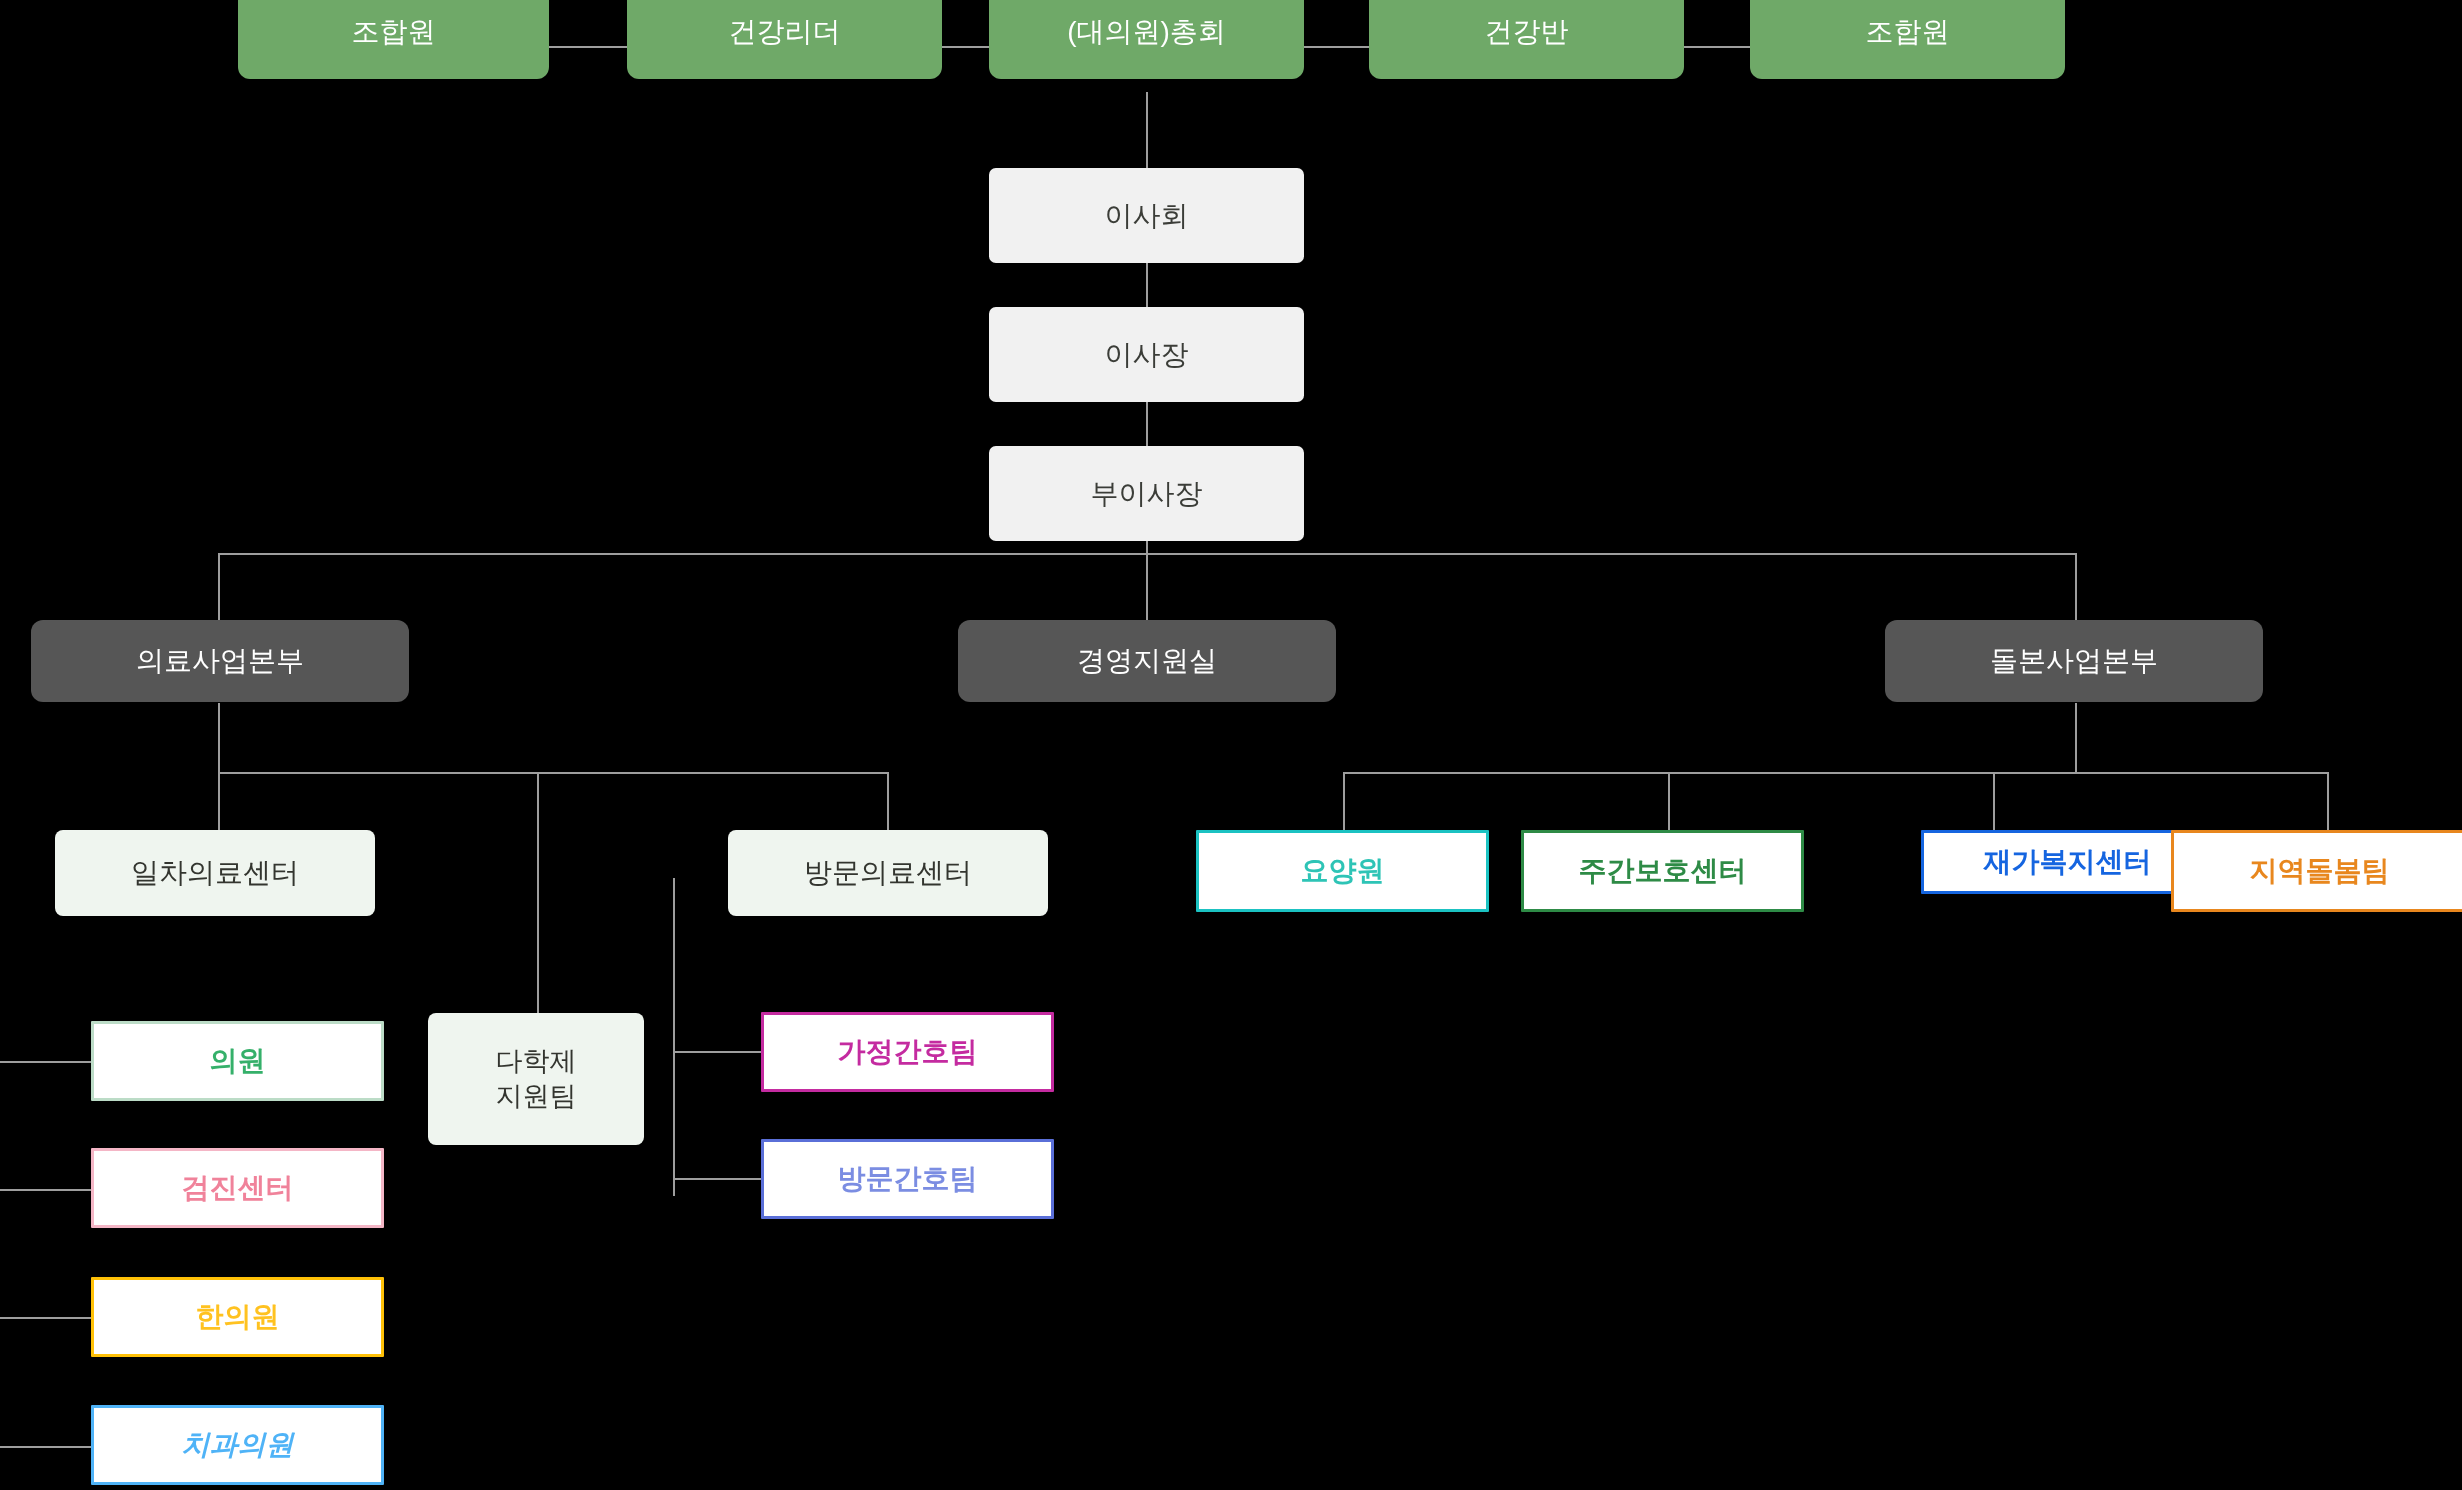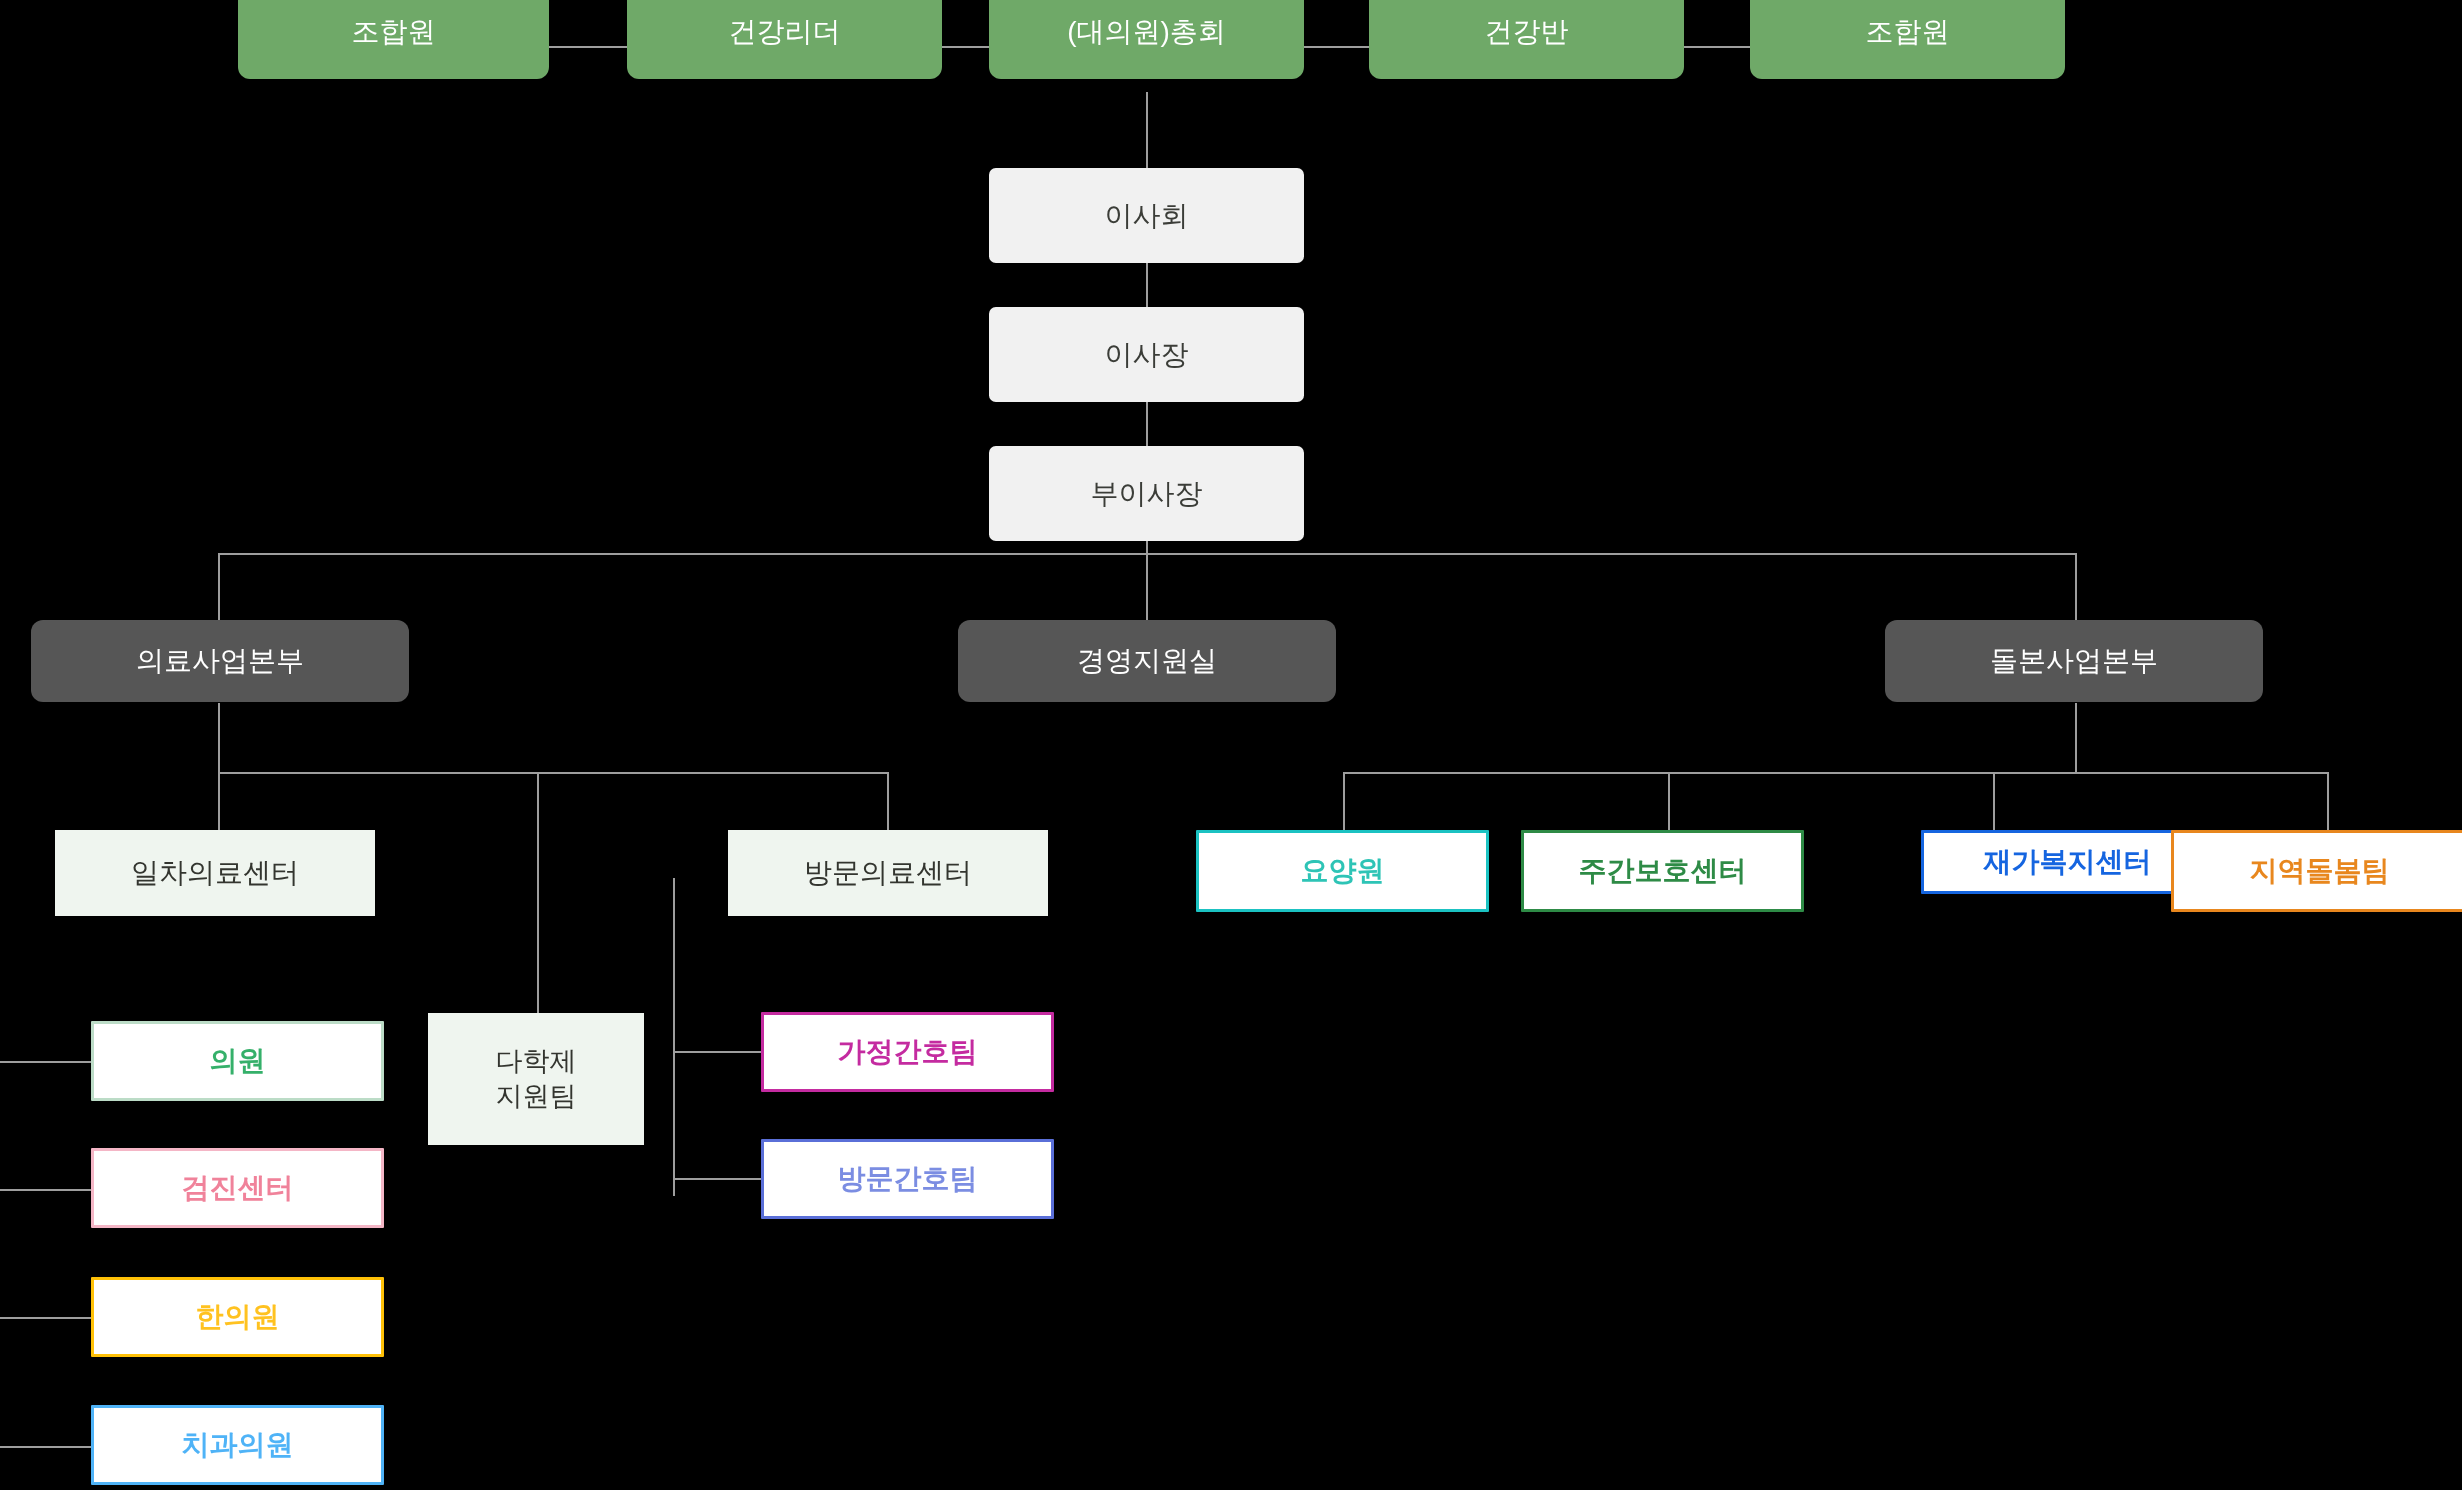--- a/index.html
+++ b/index.html
@@ -50,37 +50,37 @@
     color:#ffffff;
     font-size:28px;
     border-radius:12px;
   }
 
   
   .n-mint{
     background:#eff5ef;
     color:#33352f;
     font-size:28px;
-    border-radius:0;
+    border-radius:8px;
   }
 
   
   .n-leaf{
     background:#ffffff;
     font-size:28px;
     border-width:3.4px;
     border-style:solid;
     border-radius:1px;
     font-weight:700;
   }
 
   .c-green-soft{border-color:#bcdcc7;color:#35b06a;}
   .c-pink{border-color:#f4b6c6;color:#f0829a;}
   .c-amber{border-color:#ffc107;color:#ffc220;}
-  .c-skyblue{border-color:#4fb3f7;color:#4fb3f7;}
+  .c-skyblue{border-color:#4fb3f7;color:#4fb3f7;font-style:italic;}
   .c-magenta{border-color:#c42ba0;color:#c42ba0;}
   .c-periwinkle{border-color:#5a6fd8;color:#7b8de2;}
   .c-teal{border-color:#1bc2c2;color:#2ec4b6;}
   .c-grn{border-color:#2e8b46;color:#2e8b46;}
   .c-blue{border-color:#1565e0;color:#1565e0;}
   .c-orange{border-color:#e8871e;color:#e8871e;}
 </style>
 </head>
 <body>
 

